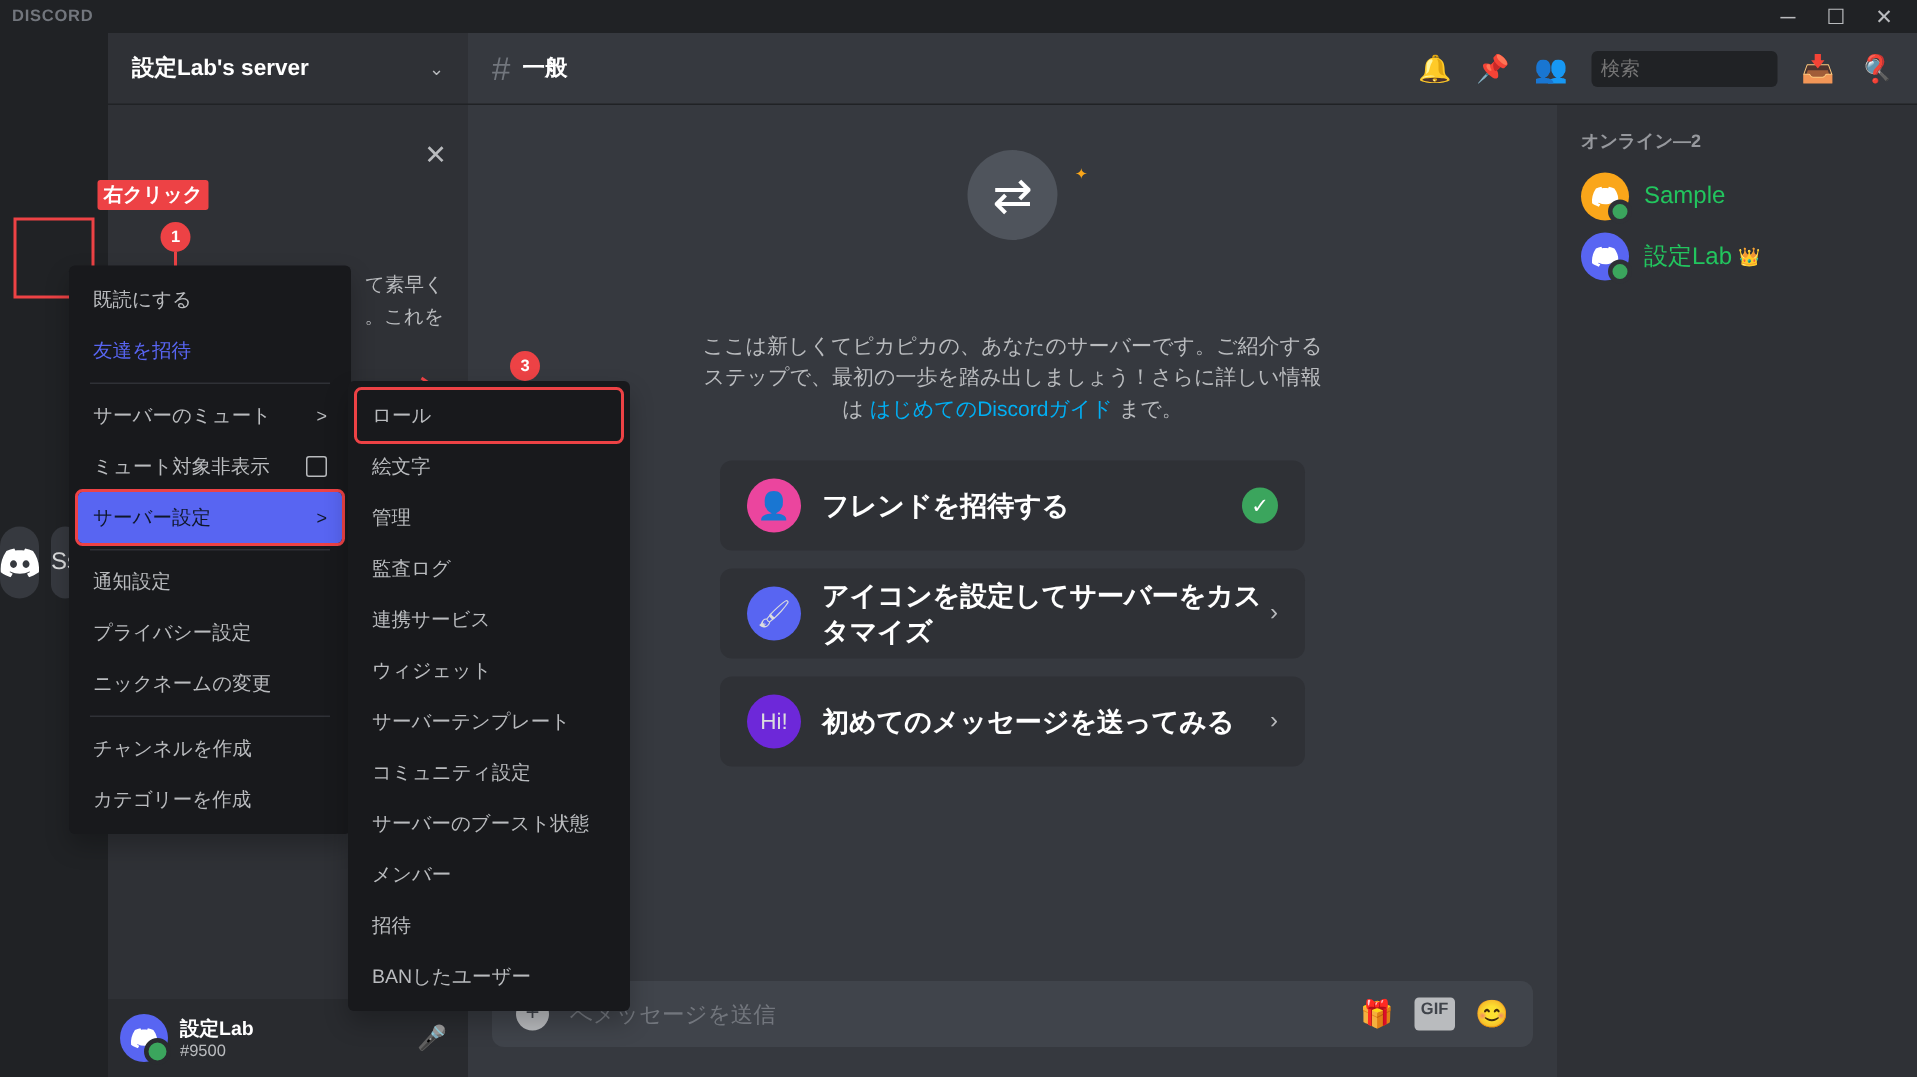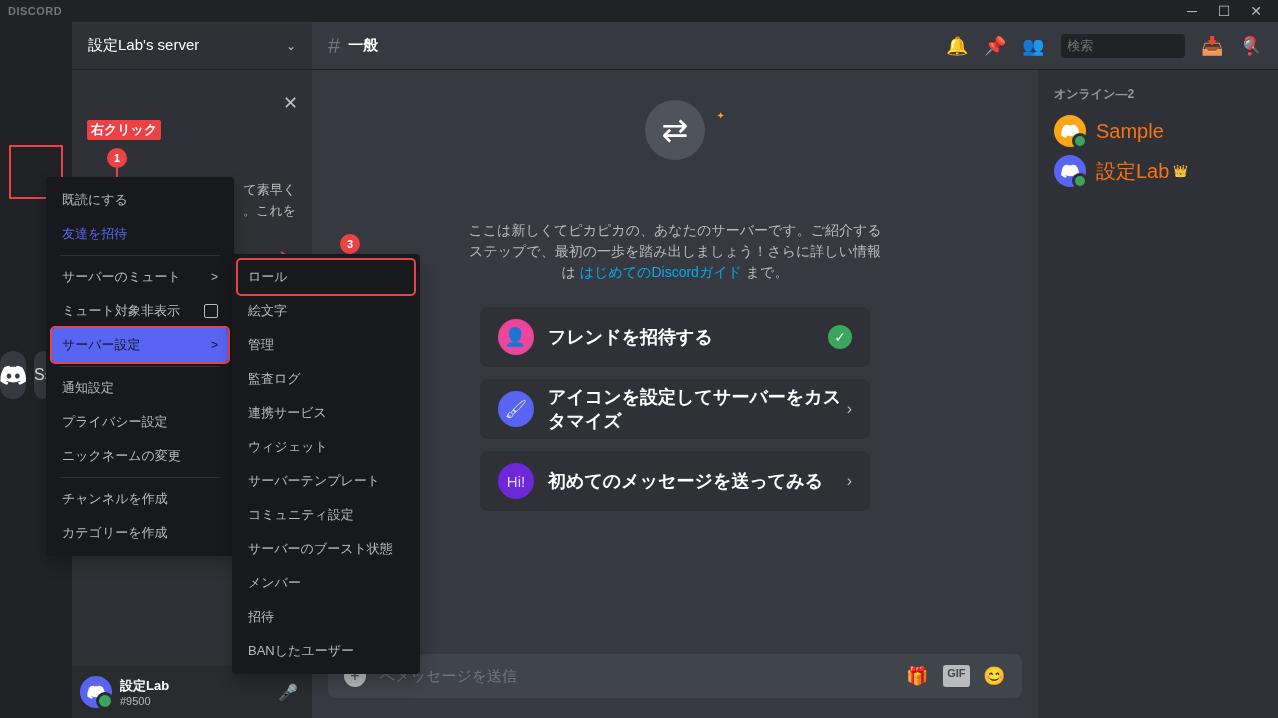--- a/index.html
+++ b/index.html
@@ -11,21 +11,21 @@
 .main{display:flex;height:696px}
 .guilds{width:72px;background:#202225;display:flex;flex-direction:row;align-items:center;padding-top:10px;gap:8px}
 .guild{width:48px;height:48px;border-radius:24px;display:flex;align-items:center;justify-content:center;font-size:14px;cursor:pointer;position:relative}
 .guild.home{background:#36393f;color:#dcddde}
 .guild.ss{background:#36393f;color:#dcddde;font-size:16px}
 .guild.selected{background:#5865f2;border-radius:16px;color:#fff;font-size:13px}
 .guild.add{background:#36393f;color:#3ba55d;font-size:22px}
 .guild.explore{background:#36393f;color:#3ba55d}
 .sidebar{width:240px;background:#2f3136;display:flex;flex-direction:column;position:relative}
 .server-header{height:48px;padding:0 16px;display:flex;align-items:center;justify-content:space-between;border-bottom:1px solid #202225;cursor:pointer}
-.server-name{font-size:15px;font-weight:400;color:#fff}
+.server-name{font-size:15px;font-weight:700;color:#fff}
 .server-chevron{color:#b9bbbe;font-size:12px}
 .sidebar-close{position:absolute;top:70px;right:14px;color:#b9bbbe;font-size:18px;cursor:pointer}
 .sidebar-blur{padding:110px 16px 0;font-size:13px;color:#b9bbbe;line-height:1.6}
 .user-area{height:52px;background:#292b2f;display:flex;align-items:center;padding:0 8px;margin-top:auto}
 .user-avatar{width:32px;height:32px;border-radius:50%;background:#5865f2;display:flex;align-items:center;justify-content:center;position:relative}
 .user-avatar::after{content:"";position:absolute;bottom:-2px;right:-2px;width:12px;height:12px;border-radius:50%;background:#3ba55d;border:3px solid #292b2f}
 .user-info{margin-left:8px;flex:1}
 .user-name{font-size:13px;font-weight:600;color:#fff}
 .user-tag{font-size:11px;color:#b9bbbe}
 .user-icons{display:flex;gap:4px}
@@ -62,21 +62,21 @@
 .msg-input-icons{display:flex;gap:14px}
 .msg-input-icon{color:#b9bbbe;cursor:pointer;font-size:18px}
 .gif-badge{background:#b9bbbe;color:#40444b;font-size:11px;font-weight:700;padding:2px 4px;border-radius:3px}
 .members{width:240px;background:#2f3136;padding:16px}
 .members-title{font-size:12px;font-weight:600;color:#96989d;margin-bottom:8px}
 .member{display:flex;align-items:center;padding:4px 0;cursor:pointer}
 .member-avatar{width:32px;height:32px;border-radius:50%;display:flex;align-items:center;justify-content:center;margin-right:10px;position:relative}
 .member-avatar::after{content:"";position:absolute;bottom:-2px;right:-2px;width:10px;height:10px;border-radius:50%;background:#3ba55d;border:3px solid #2f3136}
 .member-avatar.orange{background:#faa61a}
 .member-avatar.blurple{background:#5865f2}
-.member-name{font-size:20px;color:#f97316}
+.member-name{font-size:16px;color:#22c55e}
 .crown{color:#faa61a;font-size:12px;margin-left:4px}
 .ctx-menu{position:absolute;background:#18191c;border-radius:4px;padding:6px;min-width:188px;box-shadow:0 8px 16px rgba(0,0,0,0.24)}
 .ctx-menu.primary{left:46px;top:177px;z-index:10}
 .ctx-menu.secondary{left:232px;top:254px;z-index:11;width:188px}
 .ctx-item{padding:8px 10px;font-size:13px;color:#b9bbbe;border-radius:3px;cursor:pointer;display:flex;align-items:center;justify-content:space-between}
 .ctx-item.blue{color:#5865f2}
 .ctx-item.selected{background:#5865f2;color:#0f172a}
 .ctx-item.hl{outline:2px solid #ed4245}
 .ctx-sep{height:1px;background:#2f3136;margin:4px 8px}
 .ctx-sub{color:inherit;font-size:12px}
@@ -290,18 +290,18 @@
     </div>
     <div class="ctx-item">
       <span>招待</span>
     </div>
     <div class="ctx-item">
       <span>BANしたユーザー</span>
     </div>
   </div>
 
 <div class="anno-box" style="left:9px;top:145px;width:54px;height:54px"></div>
-<div class="anno-label" style="left:87px;top:120px">右クリック</div>
+<div class="anno-label" style="left:65px;top:120px">右クリック</div>
 <div class="anno-badge" style="left:107px;top:148px">1</div>
 <div class="anno-badge" style="left:122px;top:258px">2</div>
 <div class="anno-badge" style="left:340px;top:234px">3</div>
 <div class="anno-line" style="left:116px;top:168px;width:2px;height:95px"></div>
 <div class="anno-line" style="left:280px;top:252px;width:2px;height:42px;transform:rotate(-55deg);transform-origin:top"></div>
 
 </body></html>

